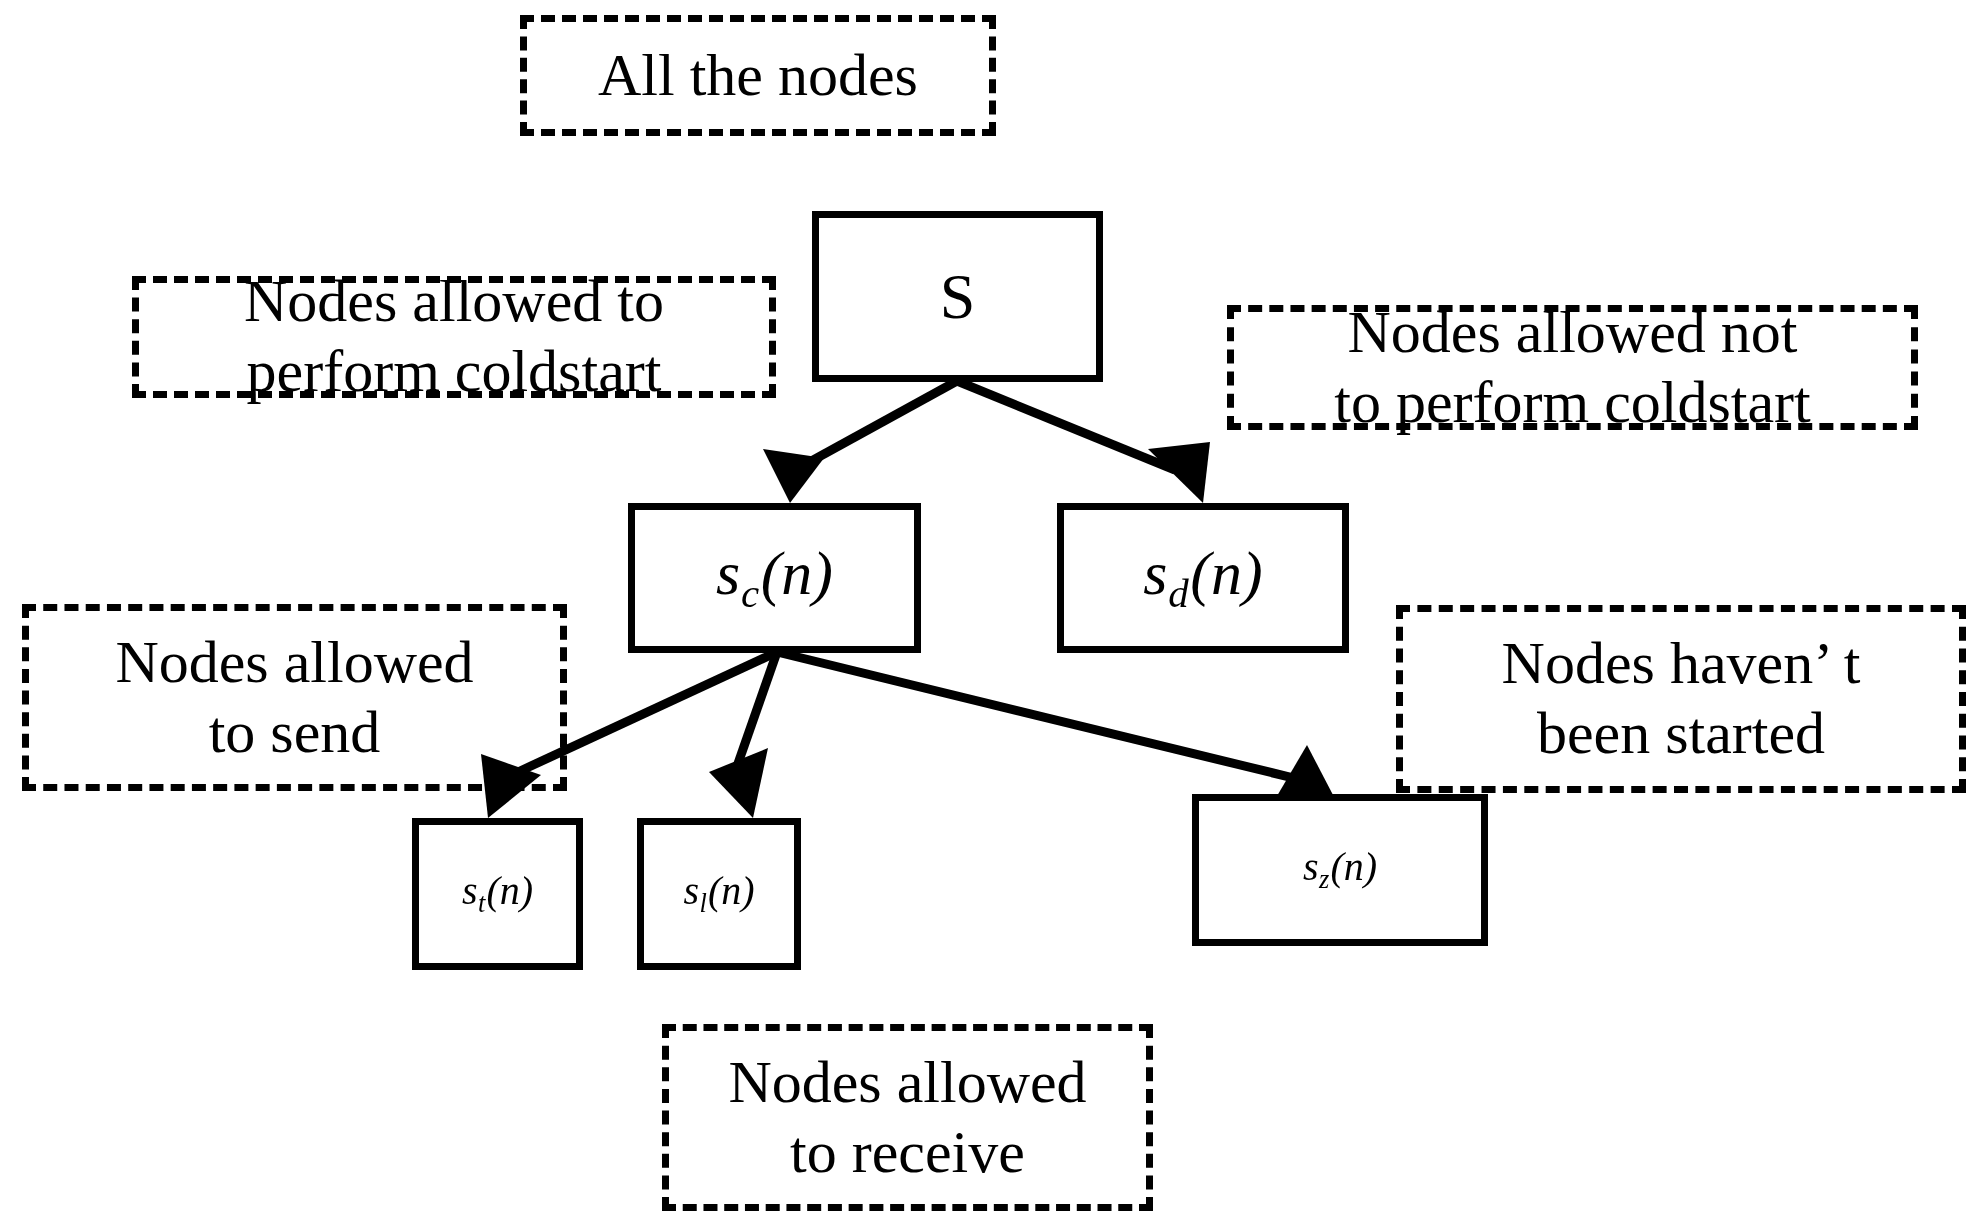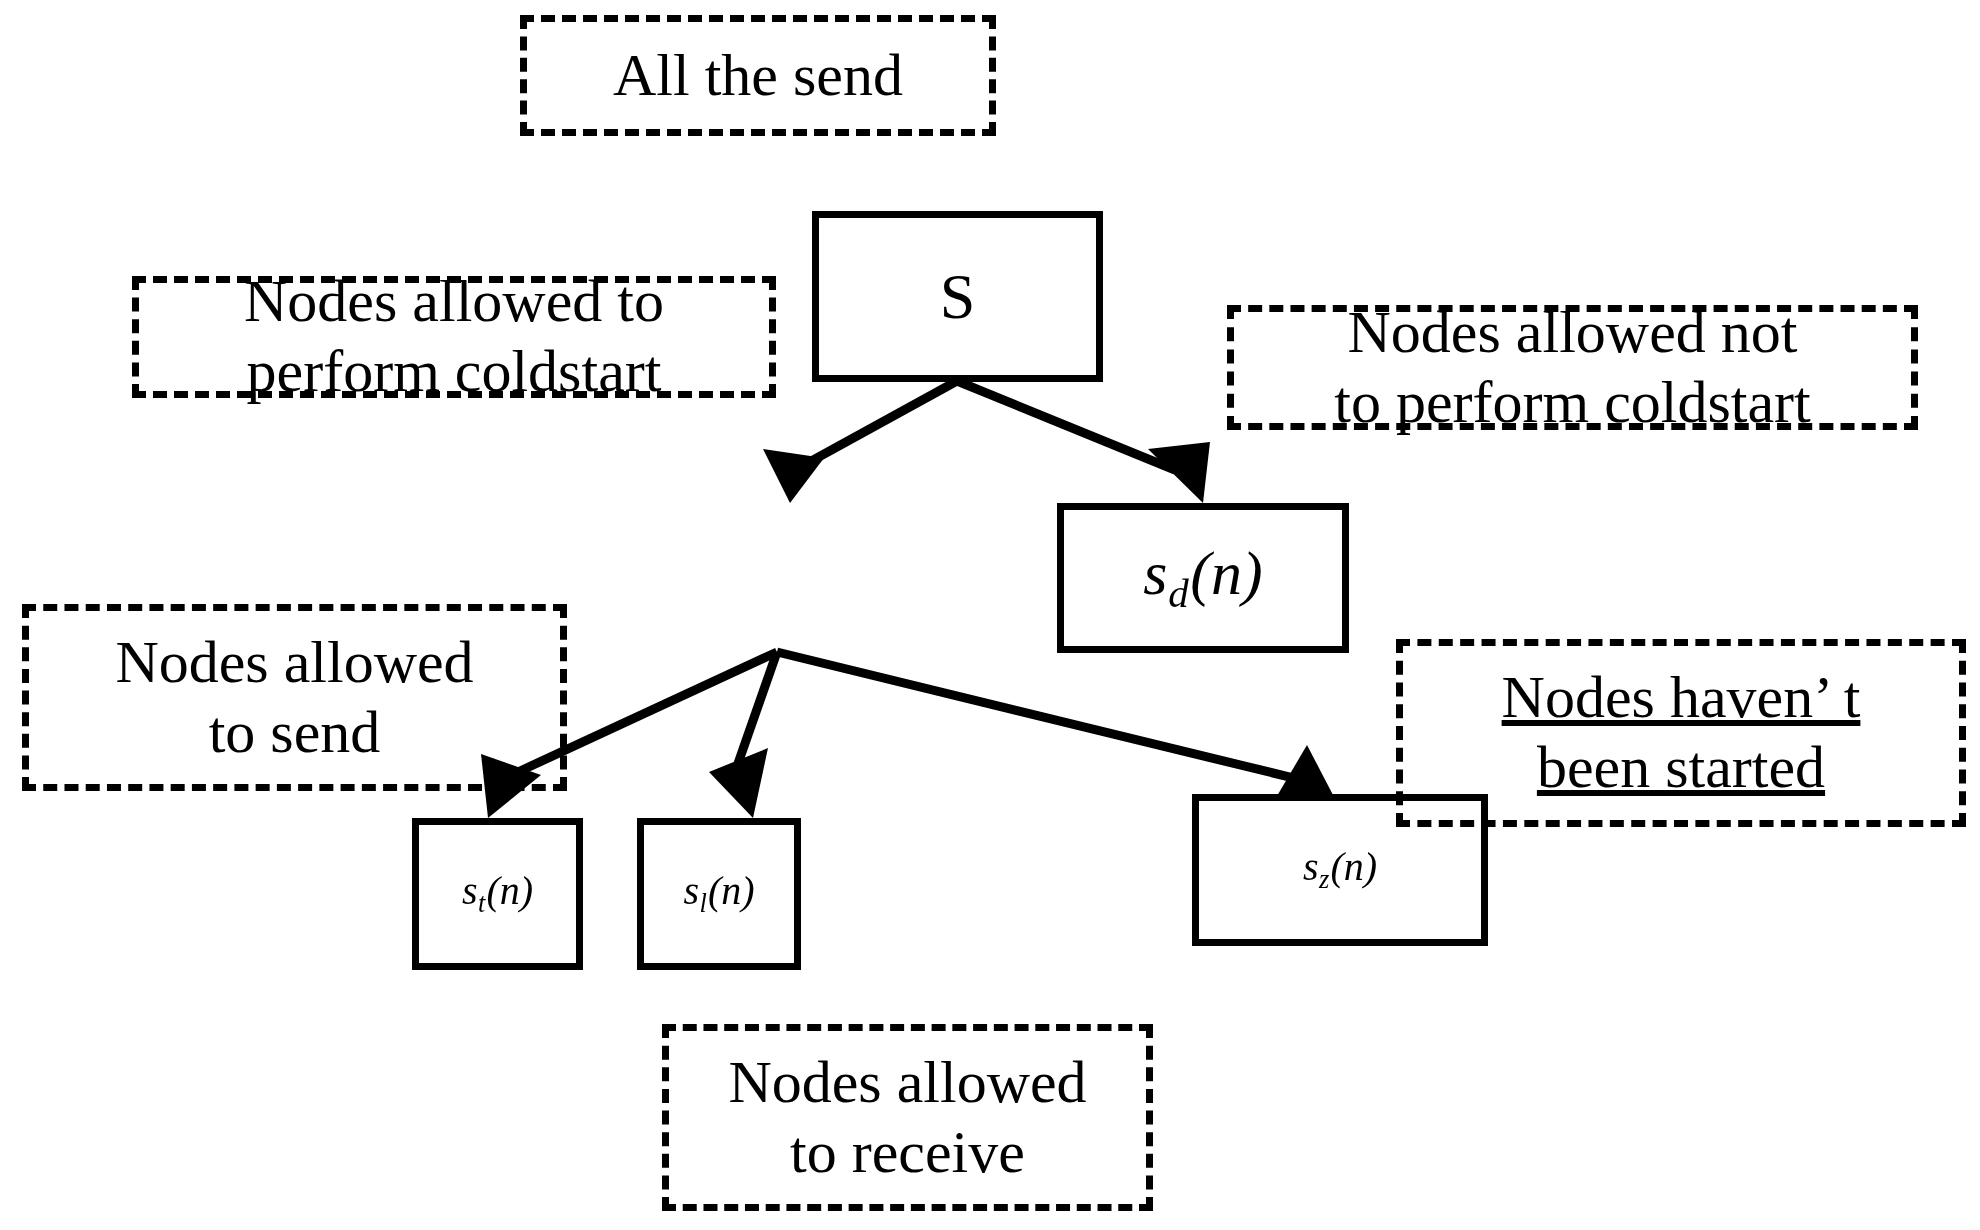--- a/index.html
+++ b/index.html
@@ -100,52 +100,55 @@
       <polygon points="753,818 709,772 768,748" fill="#000"></polygon>
     </g>
 
     <g>
       <line x1="777" y1="652" x2="1310" y2="782" stroke="#000" stroke-width="9"></line>
       <polygon points="1345,818 1277,796 1307,745" fill="#000"></polygon>
     </g>
   </svg>
 
   <div class="dash-box t-52" style="left:520px; top:15px; width:476px; height:121px;">
-    <span class="label-text">All the send</span>
+    <span class="label-text">All the nodes</span>
   </div>
 
   <div class="dash-box t-52" style="left:132px; top:276px; width:644px; height:122px;">
     <span class="label-text">Nodes allowed to
 perform coldstart</span>
   </div>
 
   <div class="dash-box t-52" style="left:1227px; top:288px; width:691px; height:125px;margin-top:17px;">
     <span class="label-text">Nodes allowed not
 to perform coldstart</span>
   </div>
 
   <div class="dash-box t-52" style="left:22px; top:604px; width:545px; height:187px;">
     <span class="label-text">Nodes allowed
 to send</span>
   </div>
 
-  <div class="dash-box t-52" style="left:1396px; top:639px; width:570px; height:188px;text-decoration:underline;">
+  <div class="dash-box t-52" style="left:1396px; top:605px; width:570px; height:188px;">
     <span class="label-text">Nodes haven’ t
 been started</span>
   </div>
 
   <div class="dash-box t-52" style="left:662px; top:1024px; width:491px; height:187px;">
     <span class="label-text">Nodes allowed
 to receive</span>
   </div>
 
   <div class="node-box t-s" style="left:812px; top:211px; width:291px; height:171px;">
     <span>S</span>
   </div>
 
+  <div class="node-box" style="left:628px; top:503px; width:293px; height:150px;">
+    <span class="math t-math-lg"><span>s</span><span class="sub">c</span><span class="paren-var">(n)</span></span>
+  </div>
 
   <div class="node-box" style="left:1057px; top:503px; width:292px; height:150px;">
     <span class="math t-math-lg"><span>s</span><span class="sub">d</span><span class="paren-var">(n)</span></span>
   </div>
 
   <div class="node-box" style="left:412px; top:818px; width:171px; height:152px;">
     <span class="math t-math-md"><span>s</span><span class="sub">t</span><span class="paren-var">(n)</span></span>
   </div>
 
   <div class="node-box" style="left:637px; top:818px; width:164px; height:152px;">

